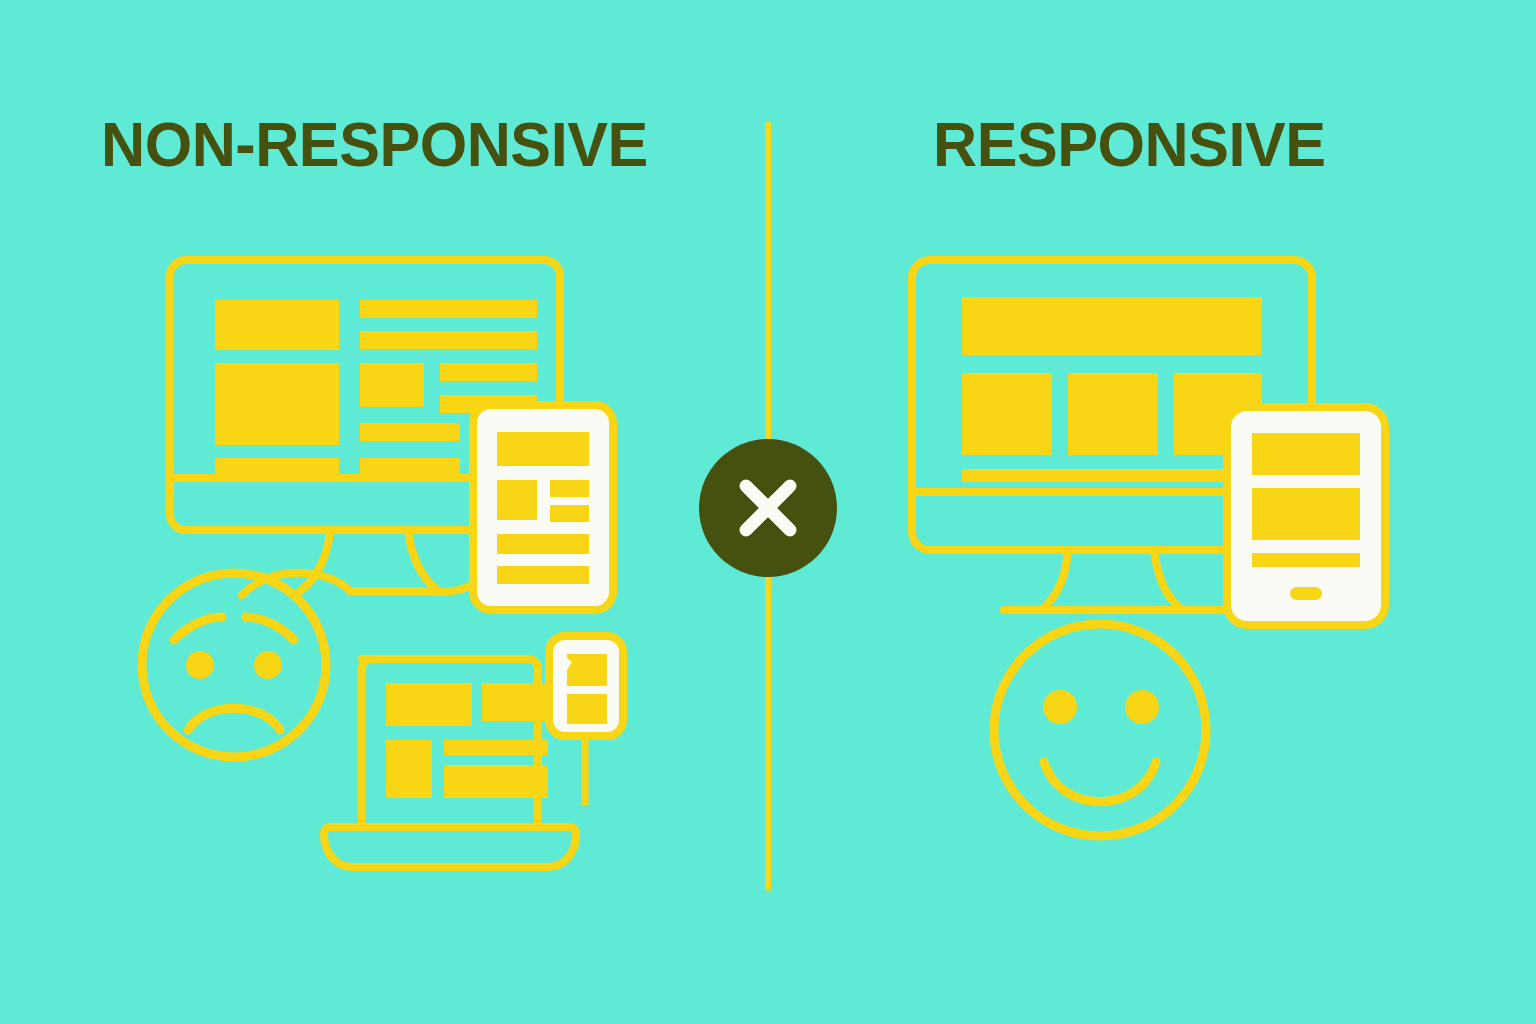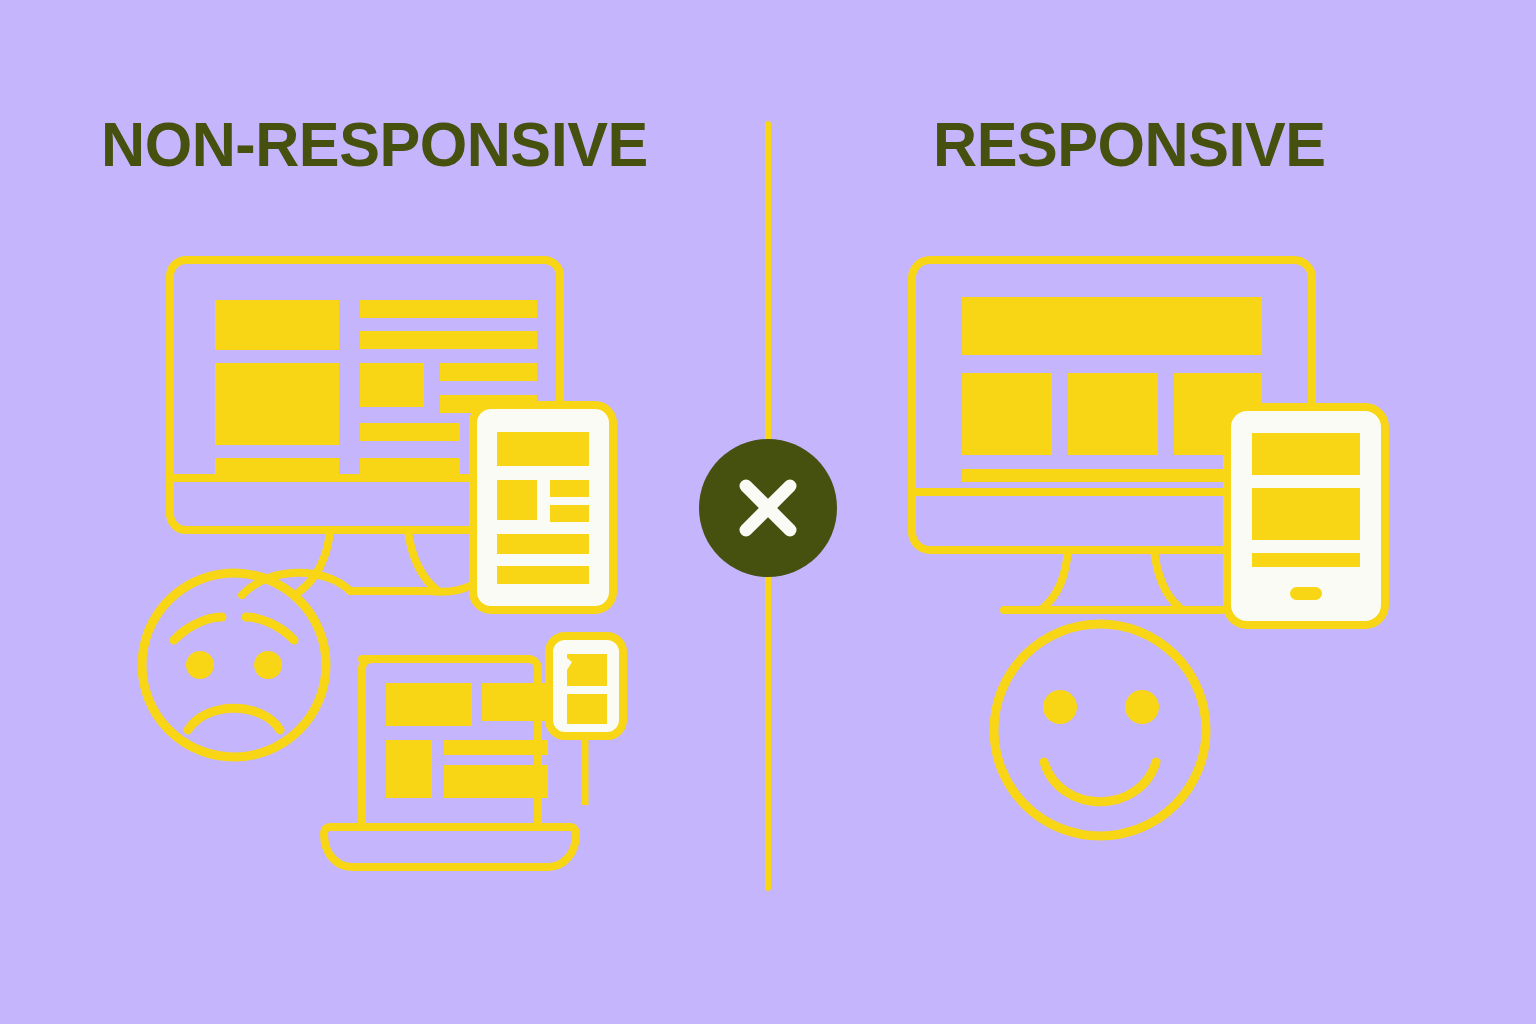--- a/index.html
+++ b/index.html
@@ -8,21 +8,21 @@
     padding: 0;
     background: #fbfbf6;
   }
   body {
     font-family: "Liberation Sans", sans-serif;
   }
   #canvas {
     position: relative;
     width: 1536px;
     height: 1024px;
-    background: #c4b5fd;
+    background: #5eead4;
     overflow: hidden;
   }
   .panel {
     position: absolute;
     top: 0;
     height: 1024px;
   }
   #panel-left  { left: 0;    width: 768px; }
   #panel-right { left: 792px; width: 768px; }
 

